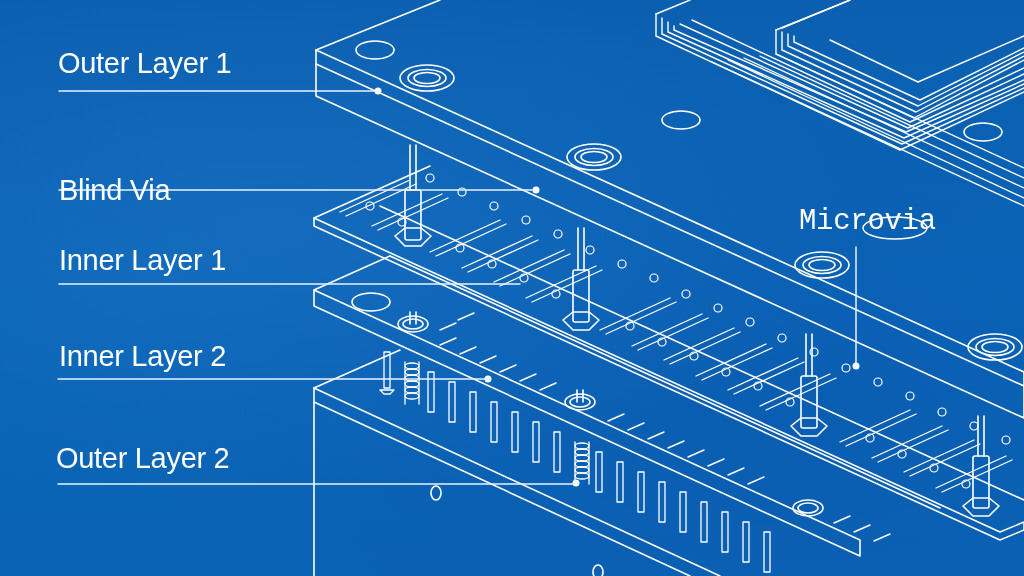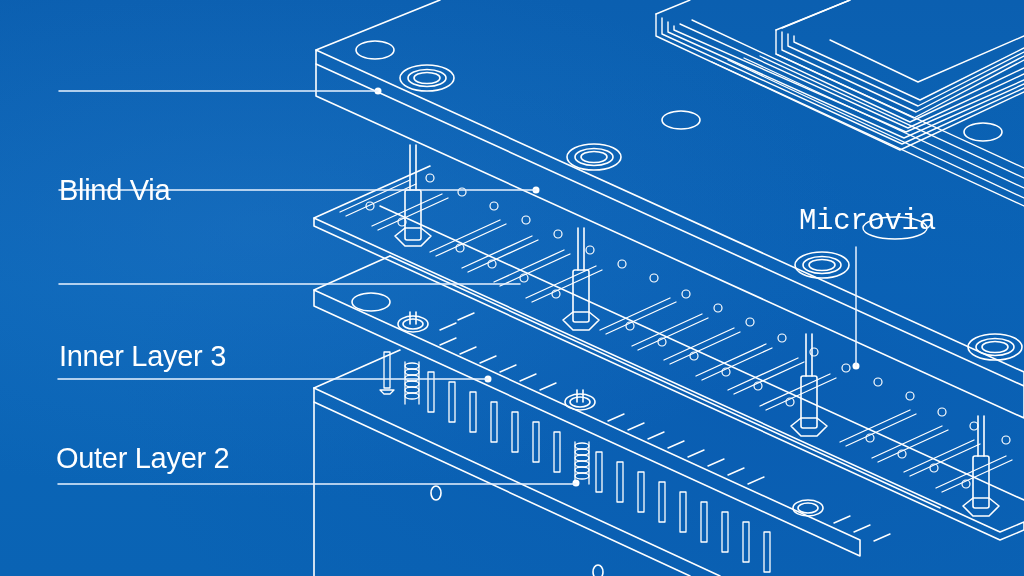--- a/index.html
+++ b/index.html
@@ -301,18 +301,20 @@
       <line x1="59" y1="91" x2="378" y2="91"></line>
       <line x1="59" y1="190" x2="536" y2="190"></line>
       <line x1="59" y1="284" x2="520" y2="284"></line>
       <line x1="58" y1="379" x2="488" y2="379"></line>
       <line x1="58" y1="484" x2="576" y2="484"></line>
       <line x1="856" y1="247" x2="856" y2="366"></line>
     </g>
     <ellipse cx="895" cy="228" rx="32" ry="11" stroke-width="1.4"></ellipse>
   </svg>
 
+  <div class="label" style="left:58px; top:49px;">Outer Layer 1</div>
   <div class="label" style="left:59px; top:152px;margin-top:24px;">Blind Via</div>
-  <div class="label" style="left:59px; top:342px;">Inner Layer 3</div>
+  <div class="label" style="left:59px; top:246px;">Inner Layer 1</div>
+  <div class="label" style="left:59px; top:342px;">Inner Layer 2</div>
   <div class="label" style="left:56px; top:444px;text-align:center;">Outer Layer 2</div>
   <div class="label" style="left:799px; top:207px;font-family:Liberation Mono, monospace;">Microvia</div>
 
 </div>
 
 </body></html>

